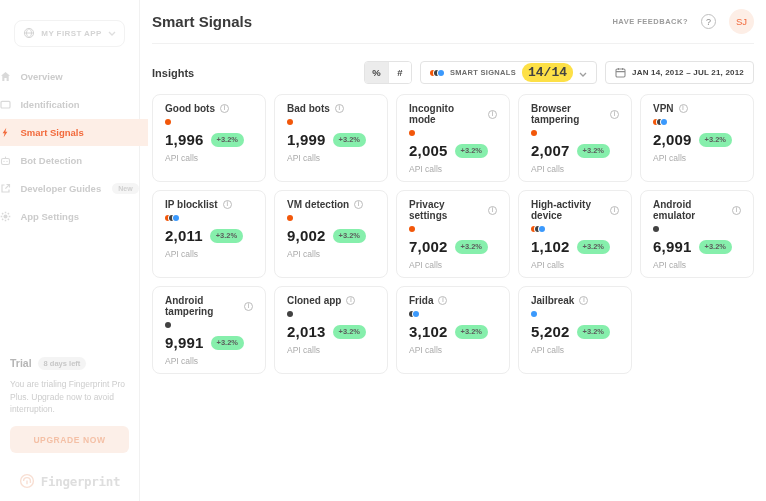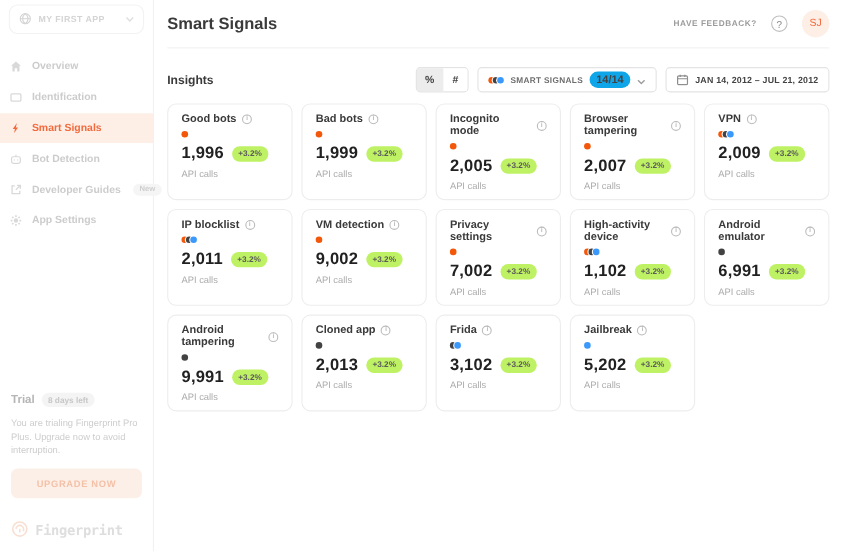--- a/index.html
+++ b/index.html
@@ -1,20 +1,20 @@
 <!DOCTYPE html>
 <html><head>
 <meta charset="utf-8">
 <style>
   * { margin:0; padding:0; box-sizing:border-box; }
   html,body { width:766px; height:501px; background:#fff; font-family:"Liberation Sans", sans-serif; overflow:hidden; }
   .app { display:flex; width:766px; height:501px; }
 
   
-  .sidebar { flex:0 0 140px; width:140px; border-right:1px solid #f1f1f1; display:flex; flex-direction:column; padding:4px 8px 8px; background:#fff; }
+  .sidebar { flex:0 0 140px; width:140px; border-right:1px solid #f1f1f1; display:flex; flex-direction:column; padding:20px 8px 8px; background:#fff;align-items:center; }
   .app-selector { display:flex; align-items:center; gap:6px; height:27px; border:1px solid #f2f2f2; border-radius:8px; padding:0 8px; color:#d4d4d4; font-size:8px; font-weight:bold; letter-spacing:.4px; background:#fff; cursor:pointer; }
   .app-selector .sel-caret { margin-left:auto; color:#dedede; }
   .nav { margin-top:16px; display:flex; flex-direction:column; }
   .nav-item { display:flex; align-items:center; gap:9px; height:27px; padding:0 9px; margin:0 -8px 1px; font-size:9.5px; font-weight:bold; color:#cccccc; cursor:pointer; white-space:nowrap; }
   .nav-item .nicon { display:flex; color:#d9d9d9; }
   .nav-item.active { background:#fdeee6; color:#f26a3c; }
   .nav-item.active .nicon { color:#f26a3c; }
   .new-badge { margin-left:2px; background:#f5f5f5; color:#cfcfcf; font-size:7px; font-weight:bold; border-radius:8px; padding:2px 6px; }
   .trial { margin-top:auto; padding:0 2px; }
   .trial-head { display:flex; align-items:center; gap:6px; }
@@ -37,36 +37,36 @@
 
   .insights-bar { display:flex; align-items:center; margin-top:17px; margin-bottom:10px; }
   .section-title { font-size:11px; font-weight:bold; color:#3a3a3a; }
   .toolbar { margin-left:auto; display:flex; align-items:center; gap:8px; }
   .segmented { display:flex; border:1px solid #e3e3e3; border-radius:4px; overflow:hidden; }
   .seg-btn { width:23px; height:21px; display:flex; align-items:center; justify-content:center; font-size:9.5px; font-weight:bold; color:#424242; background:#fff; border:none; font-family:inherit; cursor:pointer; }
   .seg-btn + .seg-btn { border-left:1px solid #e9e9e9; }
   .seg-btn.selected { background:#ececec; }
   .signals-dropdown, .date-btn { display:flex; align-items:center; gap:6px; height:23px; border:1px solid #e3e3e3; border-radius:4px; background:#fff; padding:0 9px; cursor:pointer; font-family:inherit; }
   .signals-label { font-size:7.5px; font-weight:bold; color:#6d6d6d; letter-spacing:.3px; }
-  .count-badge { background:#0ea5e9; border-radius:9px; font-size:10px; font-weight:bold; color:#424242; padding:2px 6px; }
+  .count-badge { background:#fde047; border-radius:9px; font-size:13px; font-weight:bold; color:#424242; padding:2px 6px;font-family:Liberation Mono, monospace; }
   .dd-caret { color:#9e9e9e; }
   .date-label { font-size:8px; font-weight:bold; color:#424242; letter-spacing:.2px; }
   .cal-icon { color:#8d8d8d; display:flex; }
 
   .cards { display:grid; grid-template-columns:repeat(5,1fr); gap:8px; }
   .card { background:#fff; border:1px solid #ededed; border-radius:8px; padding:8px 12px 7px; }
   .card-title-row { display:flex; align-items:center; gap:5px; }
   .card-title { font-size:10px; font-weight:bold; color:#3a3a3a; }
   .info-icon { width:9px; height:9px; border:1px solid #bcbcbc; border-radius:50%; color:#9e9e9e; font-size:6.5px; line-height:1; display:inline-flex; align-items:center; justify-content:center; flex:0 0 auto; }
   .platform-dots { display:flex; margin-top:5px; height:6px; }
   .pdot { width:6px; height:6px; border-radius:50%; box-shadow:0 0 0 1px #fff; }
   .pdot + .pdot { margin-left:-2px; }
   .value-row { display:flex; align-items:center; gap:7px; margin-top:6px; }
   .metric-value { font-size:15px; font-weight:bold; color:#212121; letter-spacing:.2px; }
-  .change-badge { background:#bef264; border-radius:9px; font-size:7.5px; font-weight:bold; color:#5c5c5c; padding:2.5px 6px; }
+  .change-badge { background:#86efac; border-radius:9px; font-size:7.5px; font-weight:bold; color:#5c5c5c; padding:2.5px 6px; }
   .metric-unit { margin-top:5px; font-size:8.5px; color:#ababab; }
 </style>
 </head>
 <body>
 
 <div class="app">
 
   <aside class="sidebar">
     <div class="app-selector">
       <span class="nicon">

